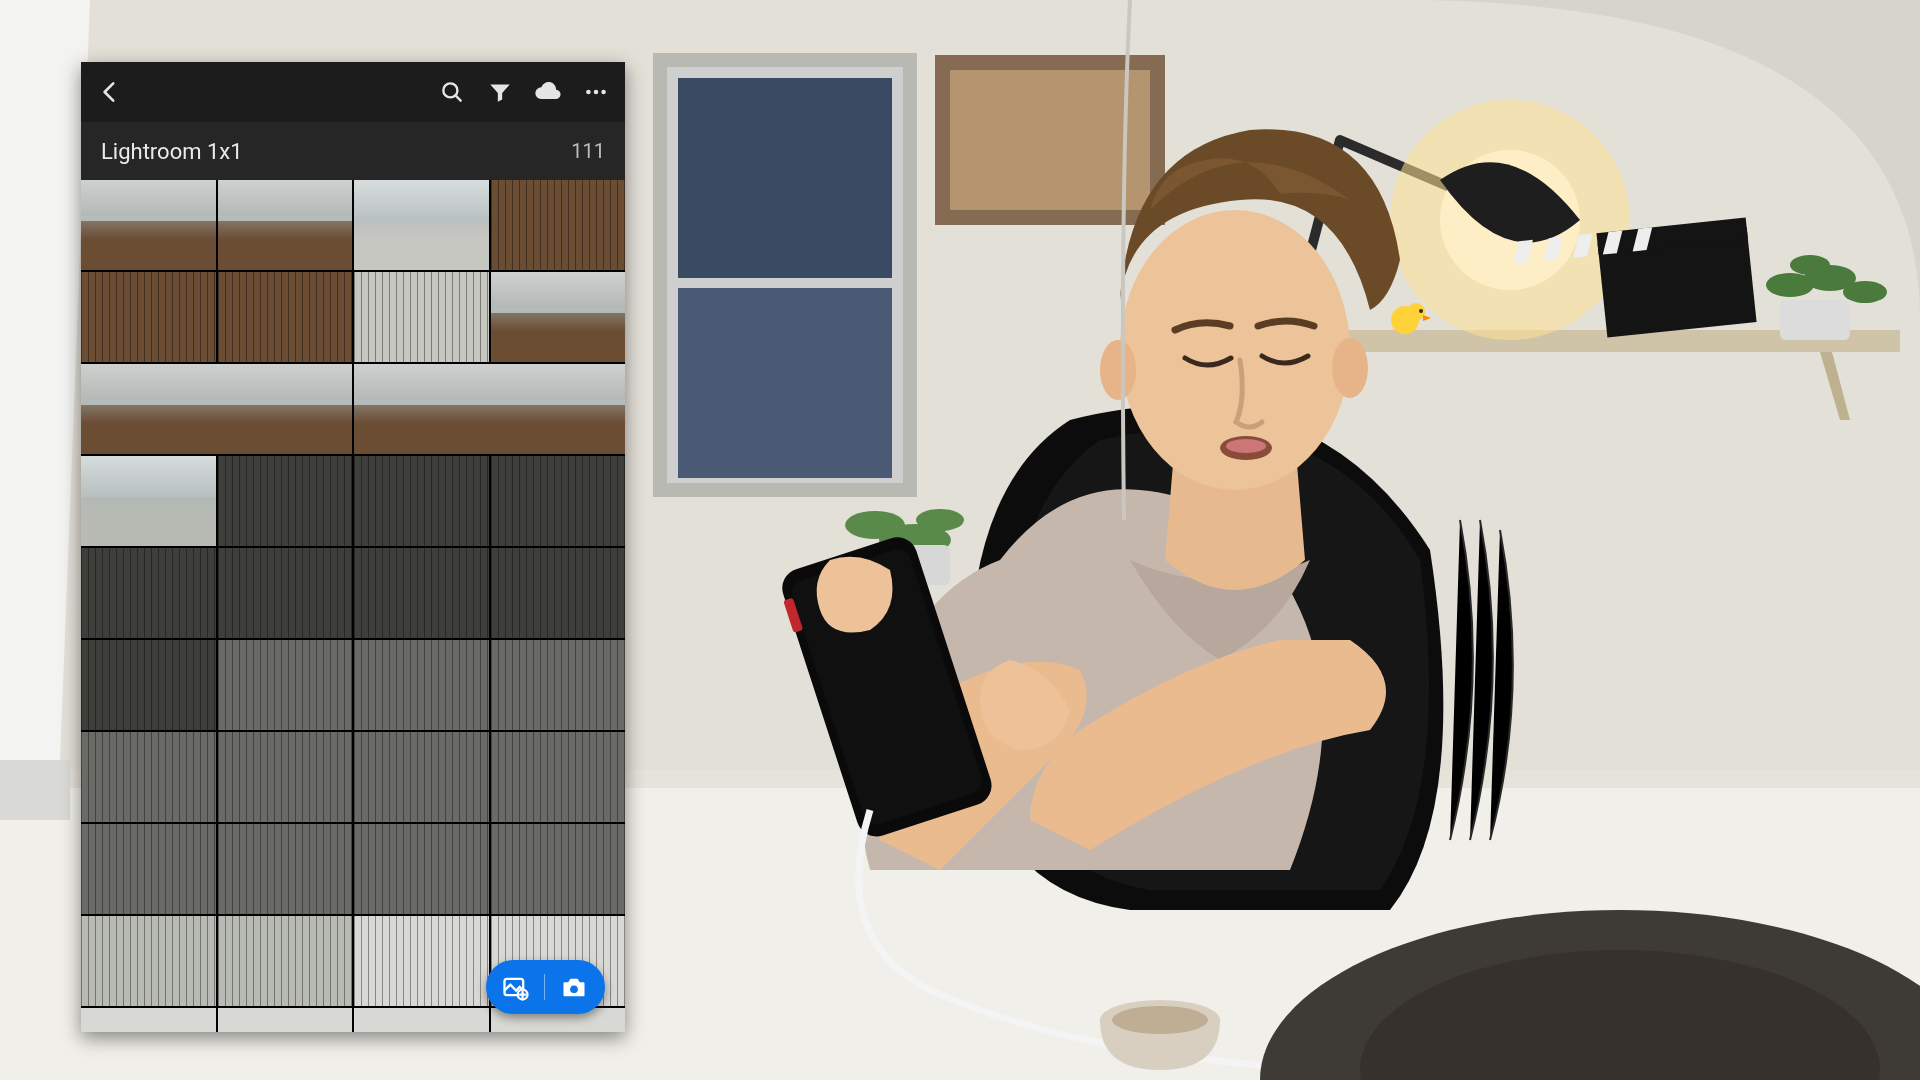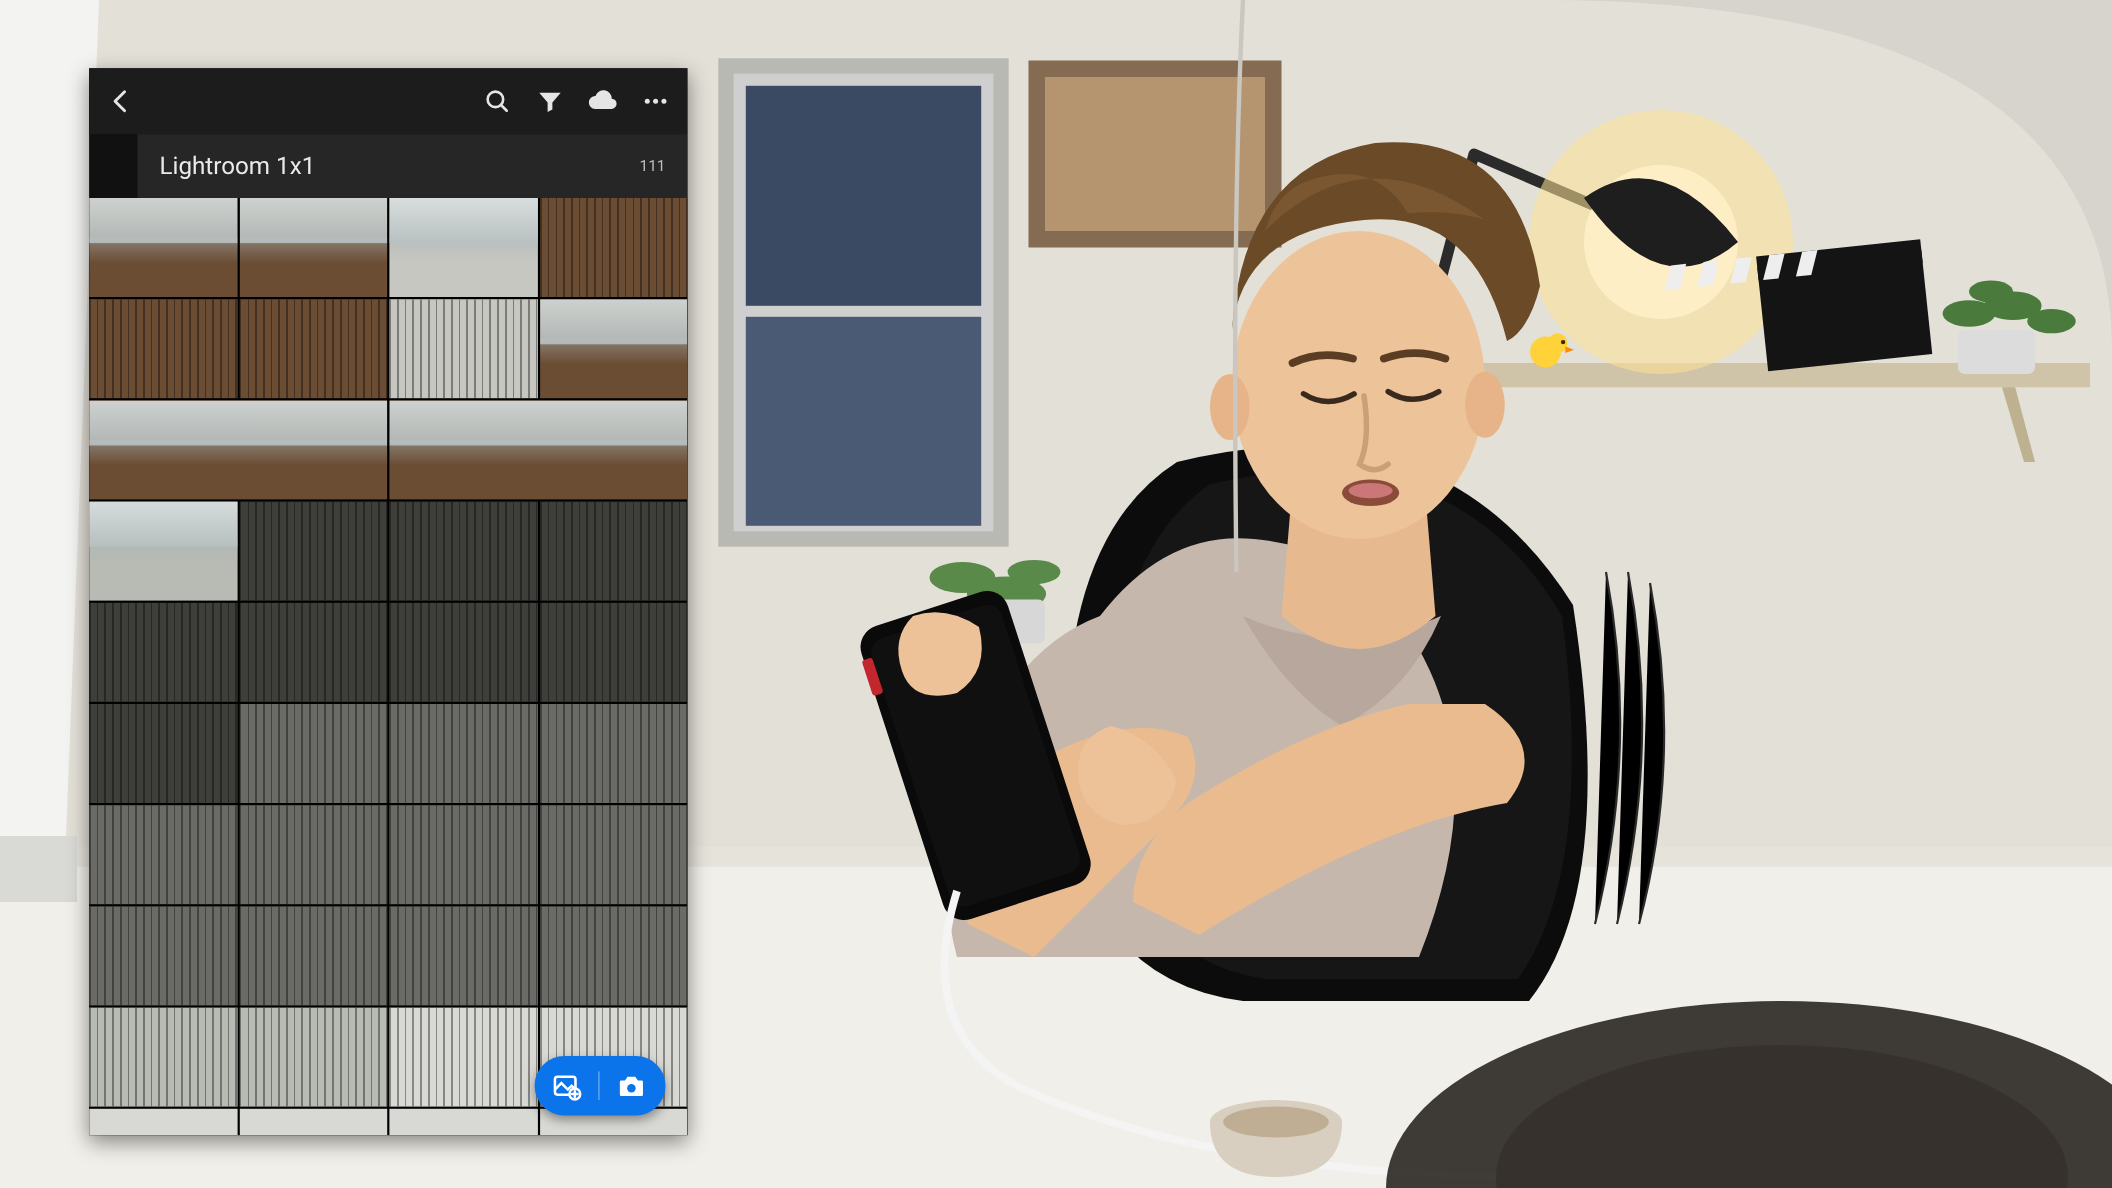--- a/index.html
+++ b/index.html
@@ -37,23 +37,22 @@
     .icon-row { display:flex; align-items:center; gap:18px; }
     .icon-btn { width:30px; height:30px; display:flex; align-items:center; justify-content:center; cursor:pointer; }
 
     .album-bar {
       height:58px;
       background:#262626;
       display:flex; align-items:center; justify-content:space-between;
       padding:0 20px;
       color:#eaeaea;
       font-size:22px;
-      margin-left:44px;
-    }
-    .album-bar .count { color:#bdbdbd; font-size:14px; }
+    }
+    .album-bar .count { color:#bdbdbd; font-size:20px; }
 
     .grid {
       position:absolute; left:0; right:0; top:118px; bottom:0;
       display:grid;
       grid-template-columns: repeat(4, 1fr);
       grid-auto-rows: 90px;
       gap:2px;
       background:#000;
       overflow:hidden;
     }

